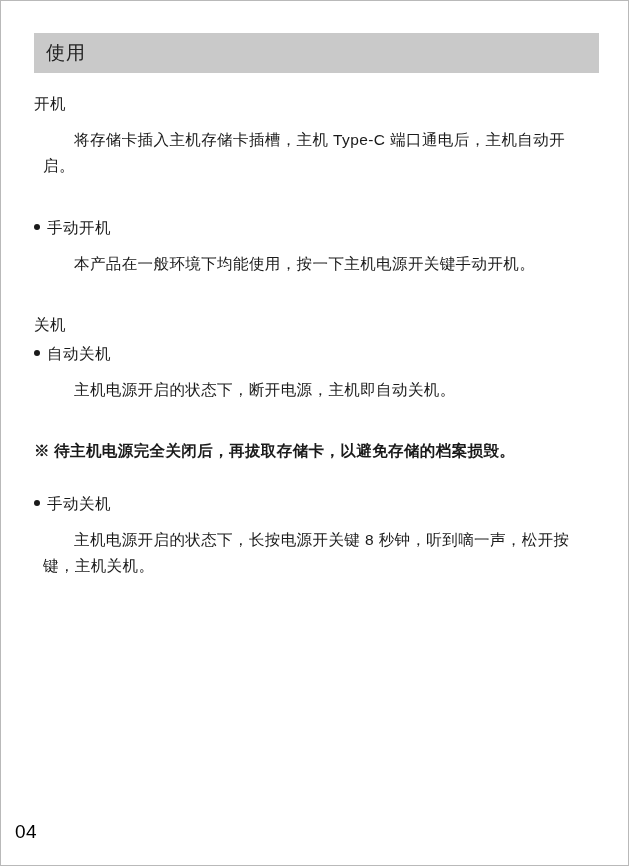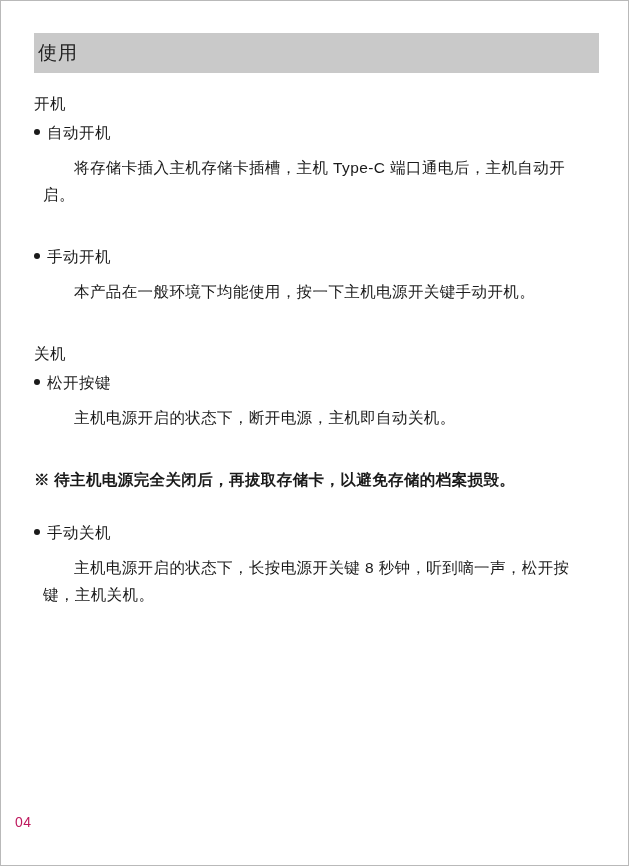--- a/index.html
+++ b/index.html
@@ -25,21 +25,21 @@
   .content {
     position: absolute;
     left: 33px;
     top: 32px;
     width: 565px;
   }
   .section-header {
     background: #c9c9c9;
     height: 40px;
     line-height: 40px;
-    padding-left: 4px;
+    padding-left: 12px;
     font-size: 19px;
     color: #222;
     letter-spacing: 1px;
   }
   .body-block {
     margin-top: 18px;
     font-size: 15.5px;
     line-height: 1.72;
   }
   .heading {
@@ -77,62 +77,58 @@
     font-size: 15.5px;
     font-weight: bold;
     line-height: 1.72;
     margin: 0;
     letter-spacing: 0.4px;
     font-family: Liberation Serif, serif;
   }
   .page-number {
     position: absolute;
     left: 14px;
-    bottom: 35px;
-    font-size: 14px;
-    color: #be185d;
+    bottom: 22px;
+    font-size: 19px;
+    color: #000000;
     letter-spacing: 0.5px;
   }
 </style>
 </head>
 <body>
 
 <div class="page">
 
   <div class="content">
 
     <div class="section-header">
       <span>使用</span>
     </div>
 
     <div class="body-block">
 
       <p class="heading">开机</p>
 
-      <p class="bullet-line">
-        <span class="bullet-dot"></span>
-        <span>自动开机</span>
-      </p>
       <p class="para">将存储卡插入主机存储卡插槽，主机 Type-C 端口通电后，主机自动开启。</p>
 
       <div class="spacer-lg"></div>
 
       <p class="bullet-line">
         <span class="bullet-dot"></span>
         <span>手动开机</span>
       </p>
       <p class="para">本产品在一般环境下均能使用，按一下主机电源开关键手动开机。</p>
 
       <div class="spacer-lg"></div>
 
       <p class="heading">关机</p>
 
       <p class="bullet-line">
         <span class="bullet-dot"></span>
-        <span>松开按键</span>
+        <span>自动关机</span>
       </p>
       <p class="para">主机电源开启的状态下，断开电源，主机即自动关机。</p>
 
       <div class="spacer-lg"></div>
 
       <p class="note">※ 待主机电源完全关闭后，再拔取存储卡，以避免存储的档案损毁。</p>
 
       <div class="spacer-lg"></div>
 
       <p class="bullet-line">

